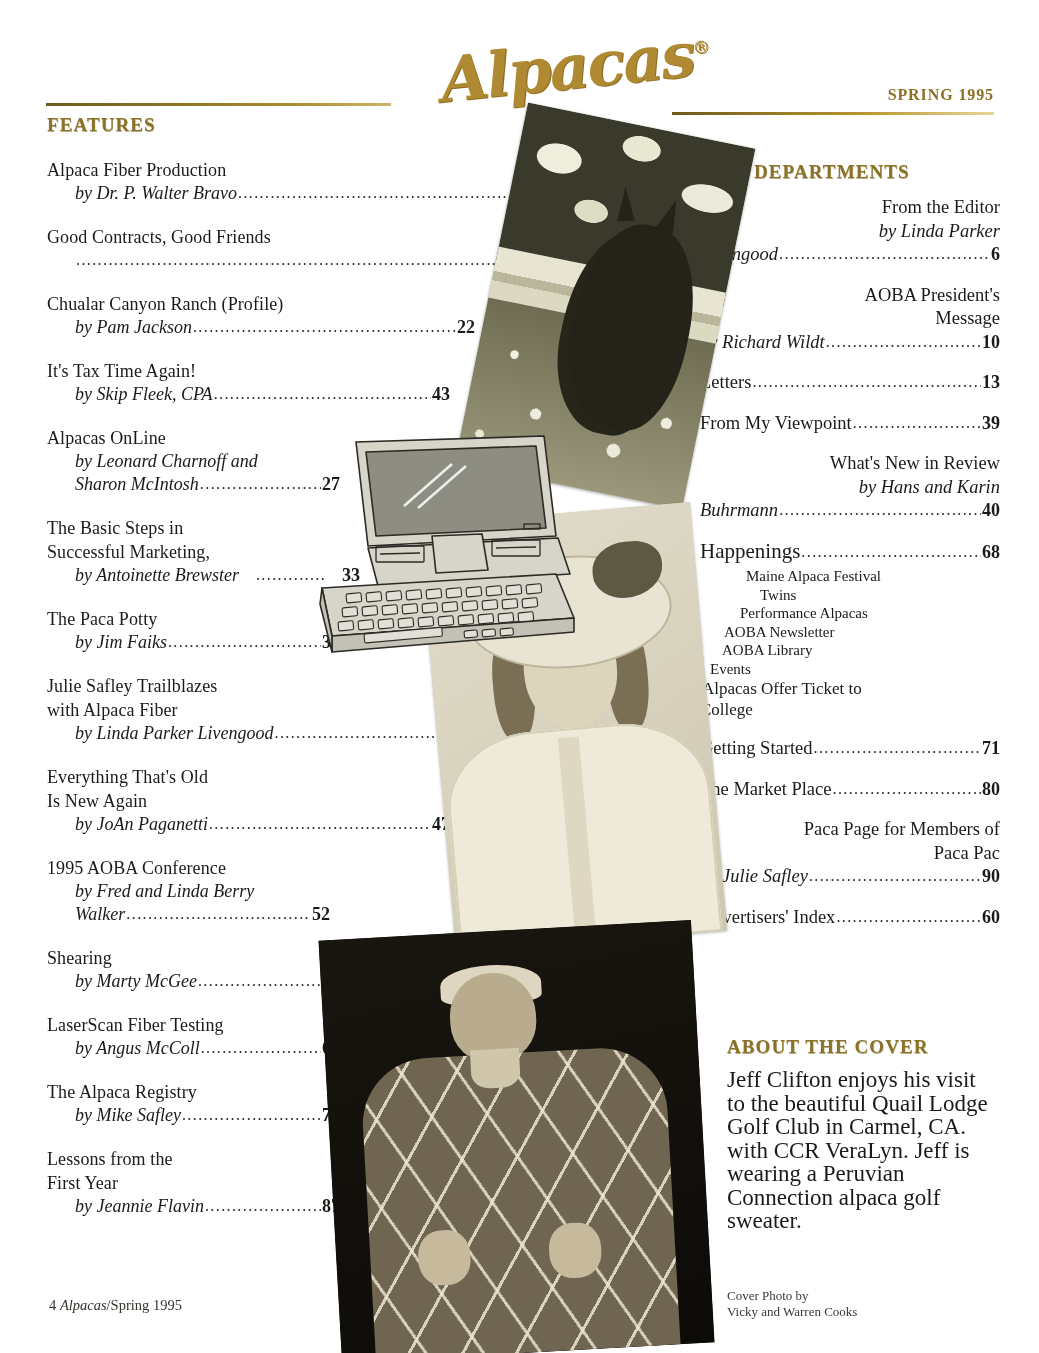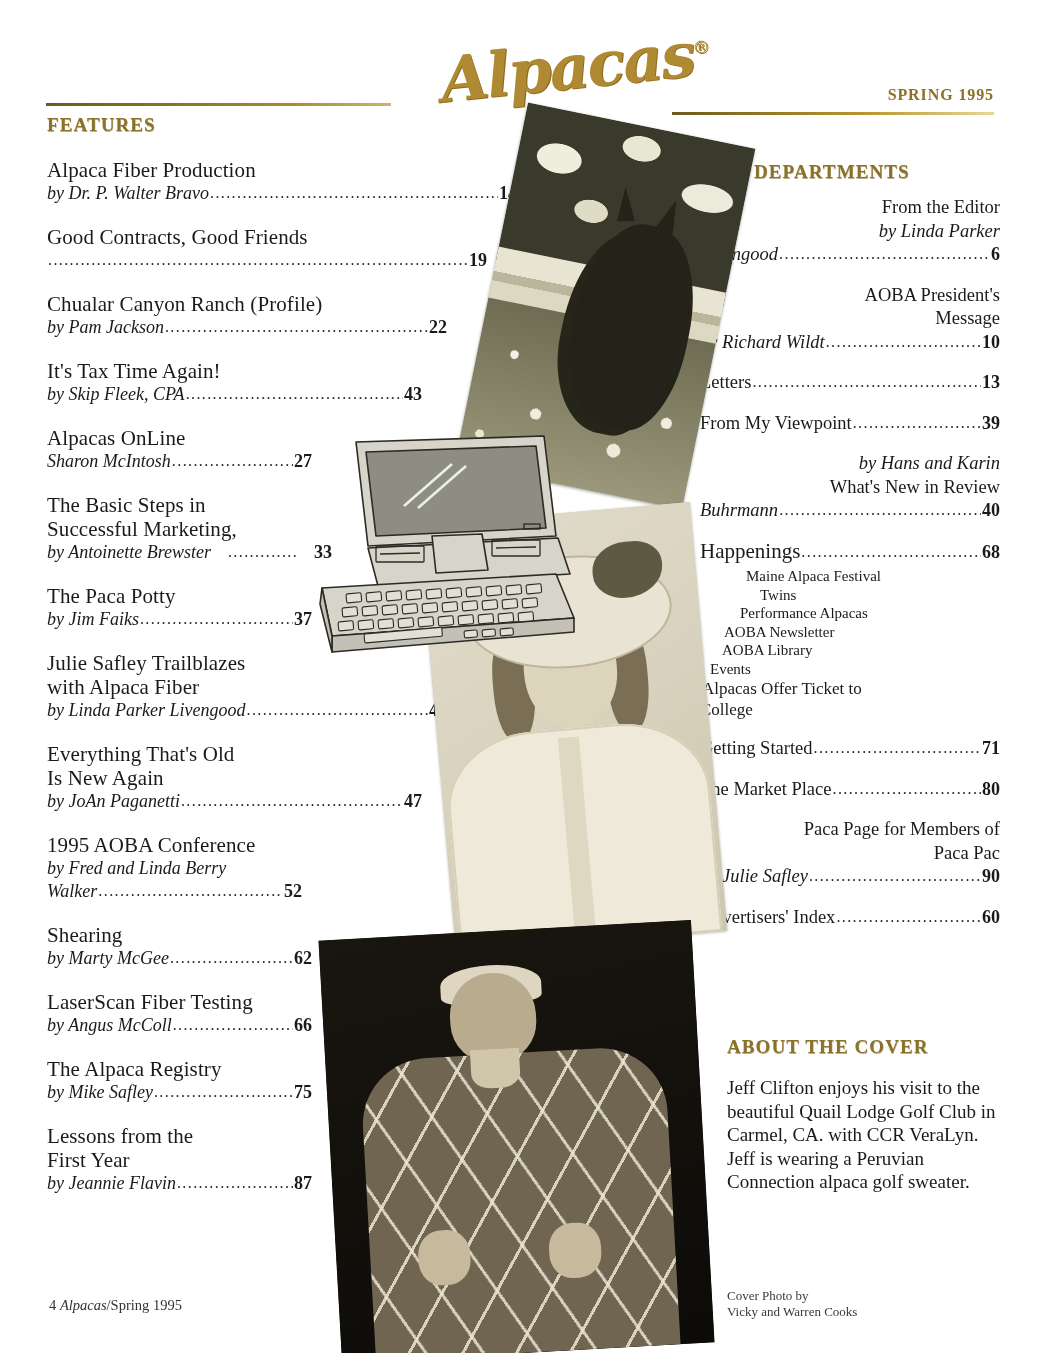--- a/index.html
+++ b/index.html
@@ -54,25 +54,25 @@
   #features-heading { position: absolute; left: 47px; top: 114px; }
   #departments-heading { position: absolute; left: 754px; top: 161px; }
   #about-cover-heading { position: absolute; left: 727px; top: 1036px; }
 
   
   .features-col {
     position: absolute; left: 47px; top: 158px; width: 475px;
   }
   .feat-entry { margin-bottom: 20px; }
   .feat-title {
-    font-size: 21px; line-height: 24px; letter-spacing: .1px;
+    font-size: 18px; line-height: 24px; letter-spacing: .1px;
   }
   .feat-by {
     font-style: italic; font-size: 18px; line-height: 23px;
-    display: flex; align-items: center; white-space: nowrap;
+    display: flex; align-items: center; white-space: nowrap; margin-left: 28px;
   }
   .feat-by .nm { flex: 0 0 auto; }
   .dots {
     flex: 1 1 auto; overflow: hidden; white-space: nowrap;
     font-style: normal; letter-spacing: 1.4px; font-size: 16px;
     color: #2a2a24; margin: 0 1px; position: relative; top: -1px;
   }
   .pg { flex: 0 0 auto; font-style: normal; font-weight: 700; font-size: 18px; }
   
   .w-full  { width: 470px; }
@@ -103,21 +103,21 @@
 
   .happenings-title { font-size: 21px; }
   .sub-list {
     margin-top: 3px; text-align: left;
     font-size: 15px; line-height: 18.5px;
   }
   .sub-list div { white-space: nowrap; }
 
   .about-text {
     position: absolute; left: 727px; top: 1068px; width: 272px;
-    font-size: 19px; line-height: 23.5px; margin-top: 8px;
+    font-size: 23px; line-height: 23.5px;
   }
   .photo-credit {
     position: absolute; left: 727px; top: 1288px;
     font-size: 13px; line-height: 16px; color: #3a3933;
   }
 
   
   .photo { position: absolute; overflow: hidden; }
 
   
@@ -290,20 +290,23 @@
       <div class="feat-entry">
         <div class="feat-title">It's Tax Time Again!</div>
         <div class="feat-by w-375">
           <span class="nm">by Skip Fleek, CPA</span>
           <span class="dots">..........................................................................................</span>
           <span class="pg">43</span>
         </div>
       </div>
       <div class="feat-entry">
         <div class="feat-title">Alpacas OnLine</div>
+        <div class="feat-by">
+          <span class="nm">by Leonard Charnoff and</span>
+        </div>
         <div class="feat-by w-265">
           <span class="nm">Sharon McIntosh</span>
           <span class="dots">..........................................................................................</span>
           <span class="pg">27</span>
         </div>
       </div>
       <div class="feat-entry">
         <div class="feat-title">The Basic Steps in</div>
         <div class="feat-title">Successful Marketing,</div>
         <div class="feat-by w-285">
@@ -412,22 +415,22 @@
         </div>
       </div>
       <div class="dept-entry">
         <div class="dept-line lead-row">
           <span class="nm">From My Viewpoint</span>
           <span class="dots">............................................................</span>
           <span class="pg">39</span>
         </div>
       </div>
       <div class="dept-entry">
+        <div class="dept-line">What's New in Review</div>
         <div class="dept-line it">by Hans and Karin</div>
-        <div class="dept-line">What's New in Review</div>
         <div class="dept-line it lead-row">
           <span class="nm">Buhrmann</span>
           <span class="dots">........................................</span>
           <span class="pg">40</span>
         </div>
       </div>
       <div class="dept-entry">
         <div class="dept-line happenings-title lead-row">
           <span class="nm">Happenings</span>
           <span class="dots">............................................................</span>

